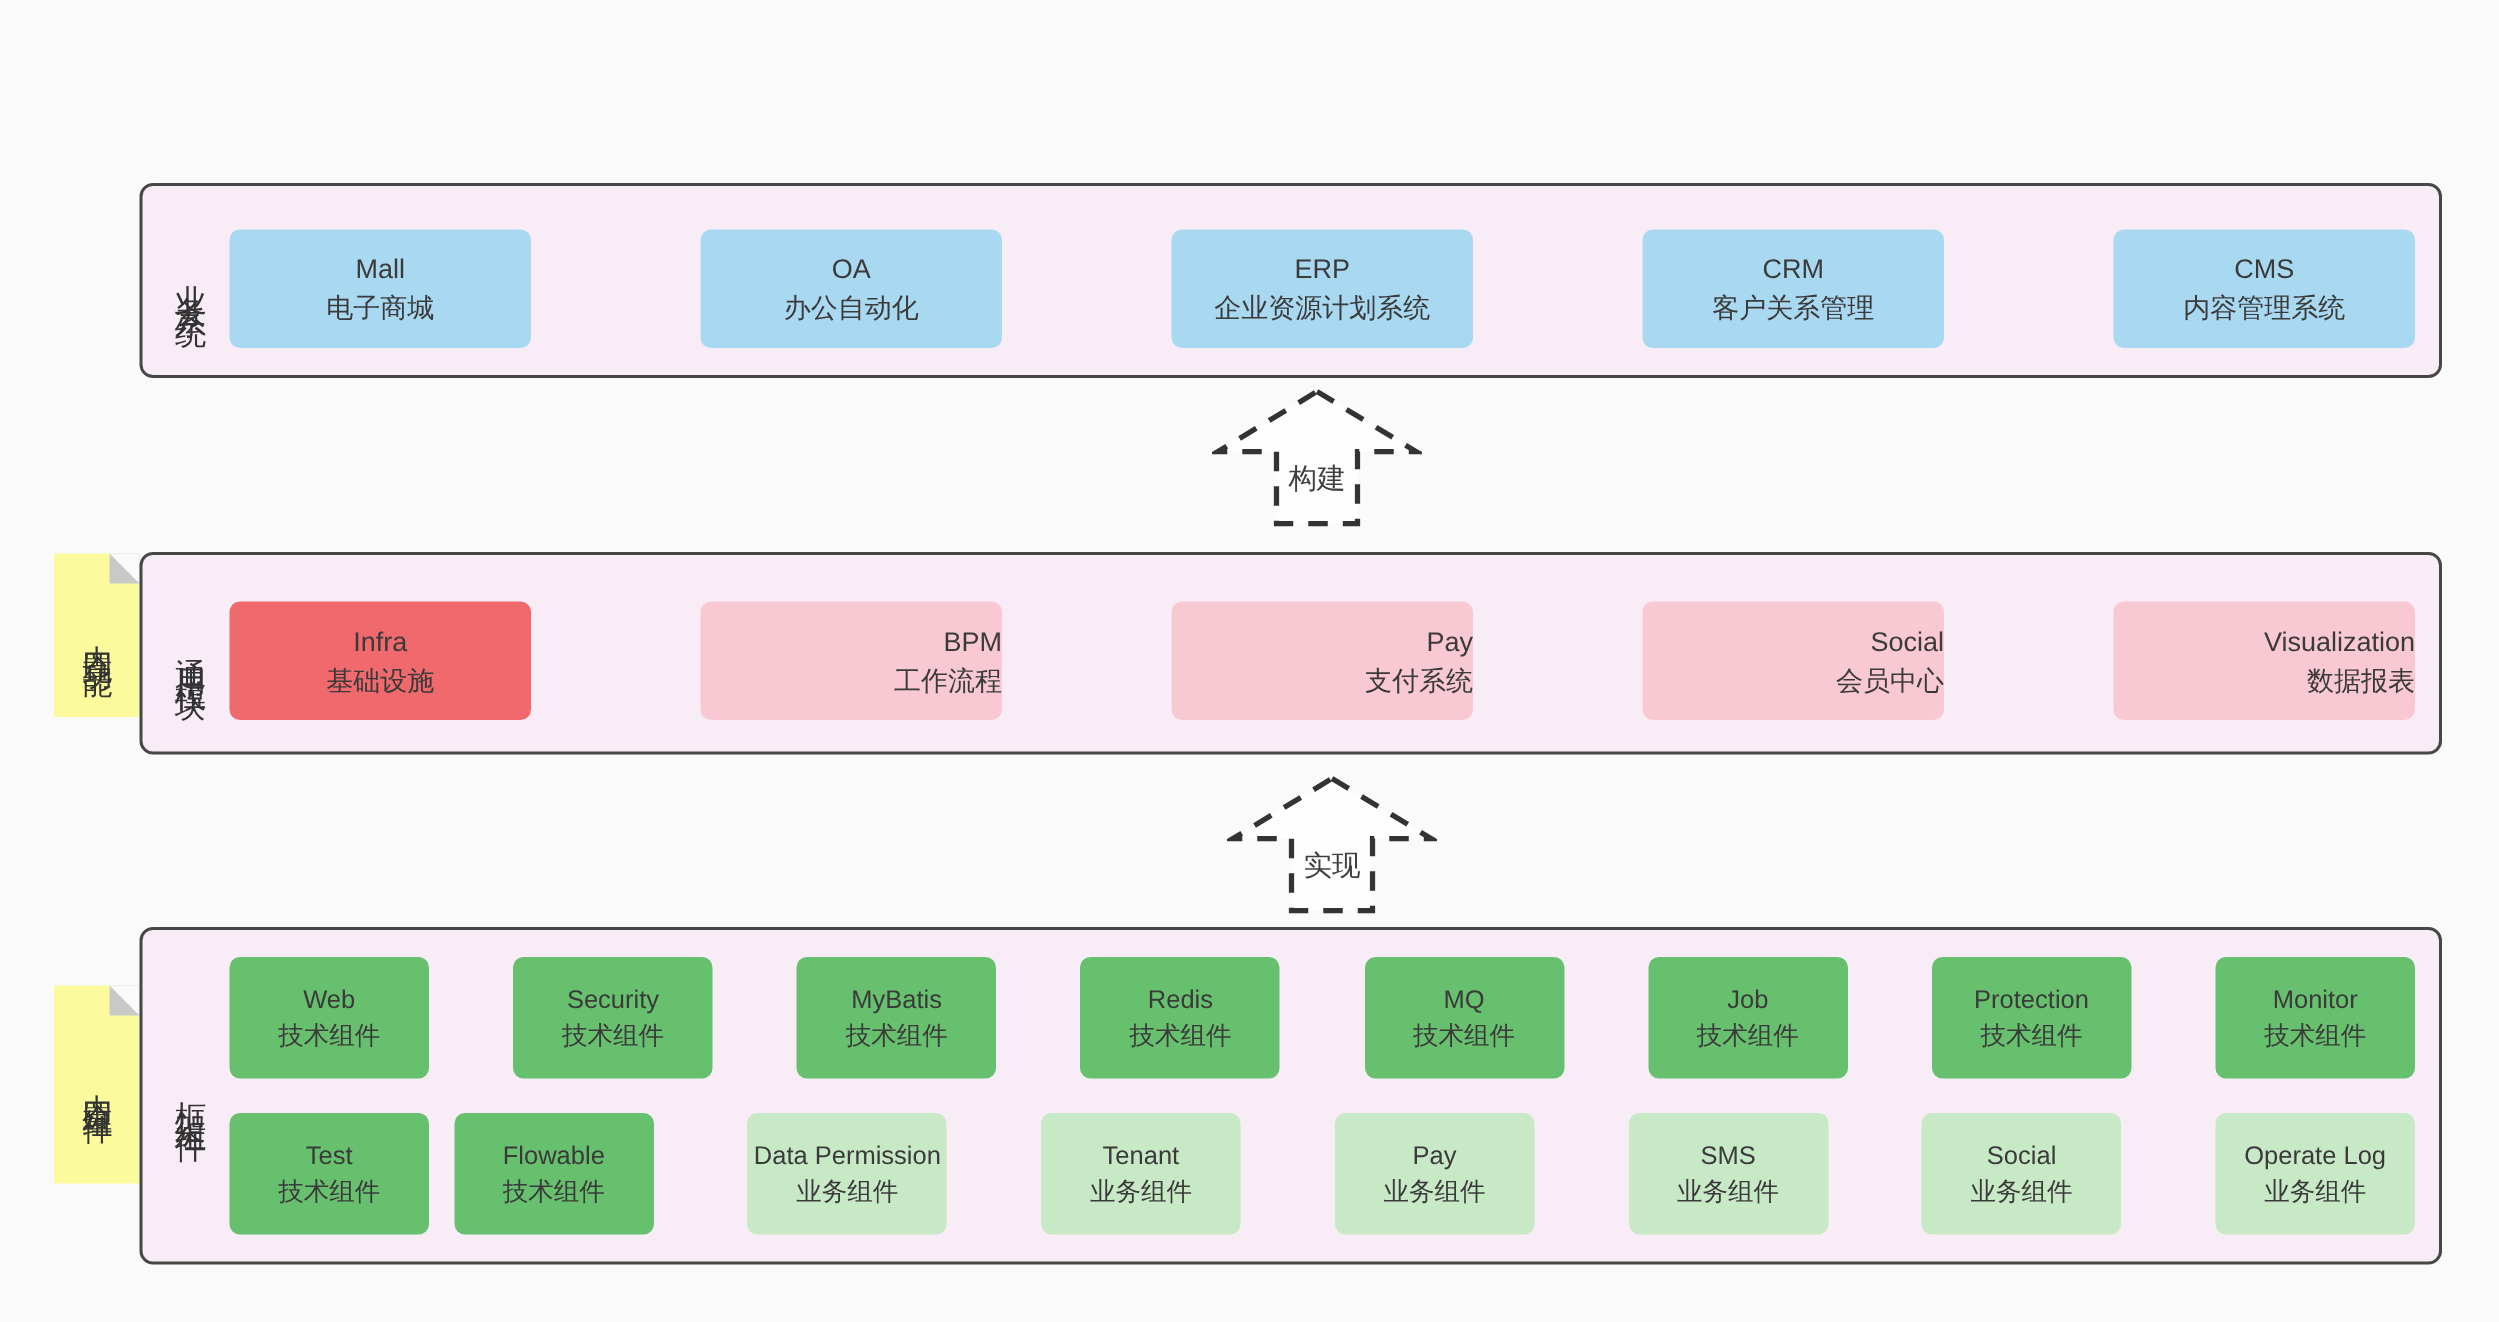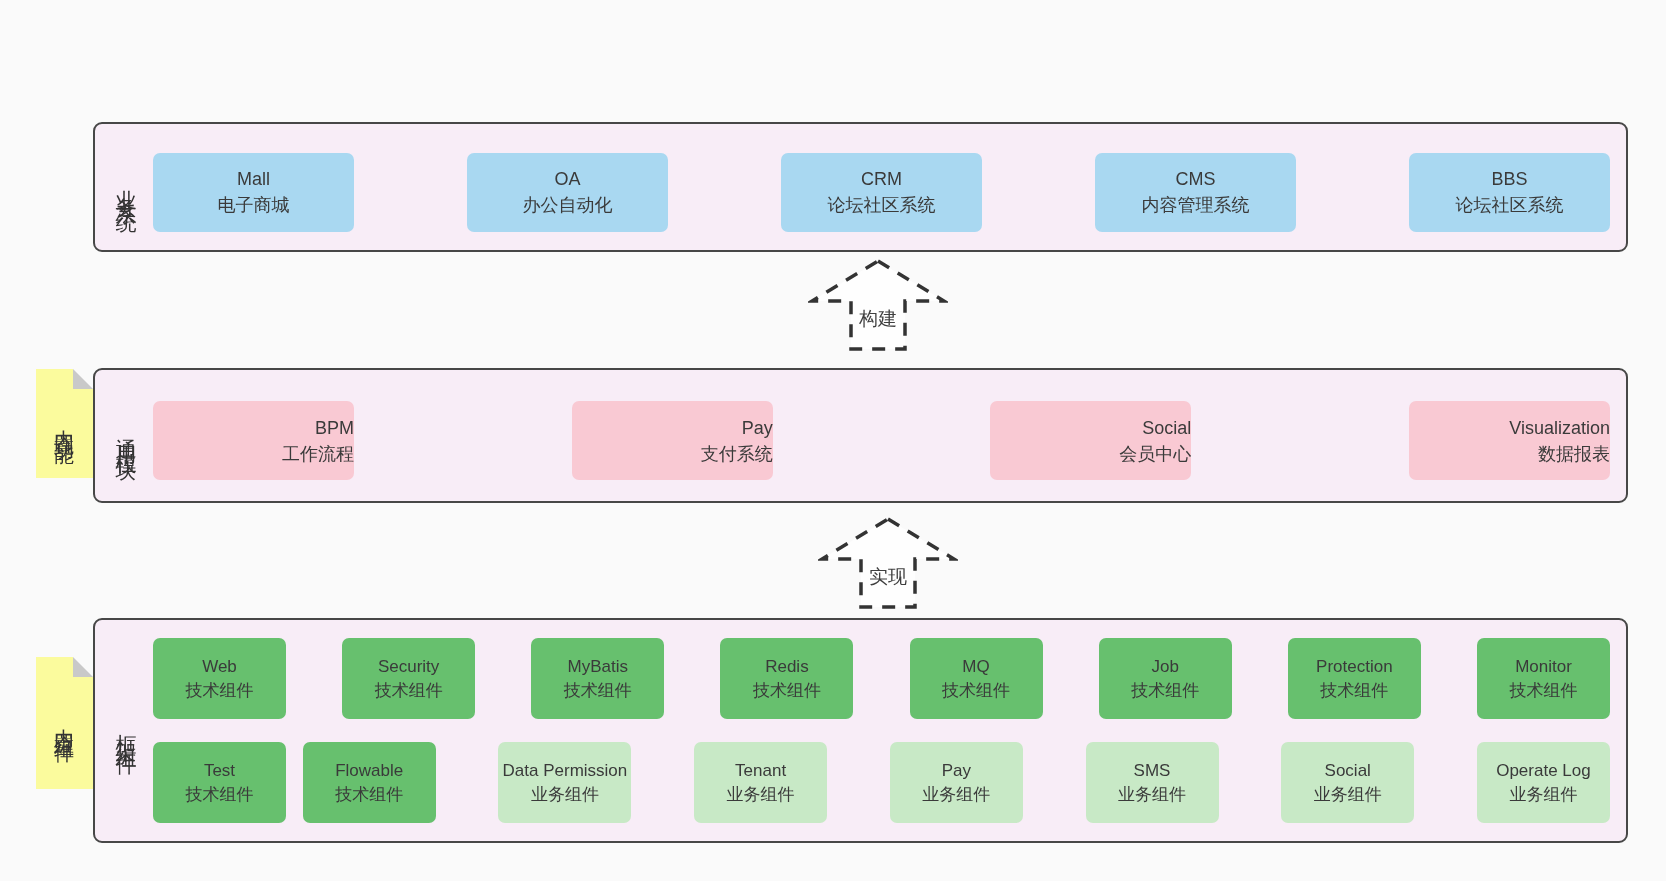--- a/index.html
+++ b/index.html
@@ -80,46 +80,50 @@
     <div class="band-boxes">
       <div class="box blue">
         <span class="t">Mall</span>
         <span class="s">电子商城</span>
       </div>
       <div class="box blue">
         <span class="t">OA</span>
         <span class="s">办公自动化</span>
       </div>
       <div class="box blue">
+        <span class="t">ERP</span>
+        <span class="s">企业资源计划系统</span>
+      </div>
+      <div class="box blue">
         <span class="t">CRM</span>
-        <span class="s">论坛社区系统</span>
+        <span class="s">客户关系管理</span>
       </div>
       <div class="box blue">
         <span class="t">CMS</span>
         <span class="s">内容管理系统</span>
-      </div>
-      <div class="box blue">
-        <span class="t">BBS</span>
-        <span class="s">论坛社区系统</span>
       </div>
     </div>
   </section>
 
   <svg class="arrow arrow-build" width="140" height="96" viewBox="0 0 140 96">
     <polygon points="70,4 136,44 97,44 97,92 43,92 43,44 4,44"></polygon>
     <text x="70" y="68">构建</text>
   </svg>
 
   <div class="sticky sticky-modules">
     <span class="v">内置功能</span>
   </div>
 
   <section class="band band-modules">
     <div class="band-label">通用模块</div>
     <div class="band-boxes">
+      <div class="box red">
+        <span class="t">Infra</span>
+        <span class="s">基础设施</span>
+      </div>
       <div class="box pink">
         <span class="t">BPM</span>
         <span class="s">工作流程</span>
       </div>
       <div class="box pink">
         <span class="t">Pay</span>
         <span class="s">支付系统</span>
       </div>
       <div class="box pink">
         <span class="t">Social</span>

